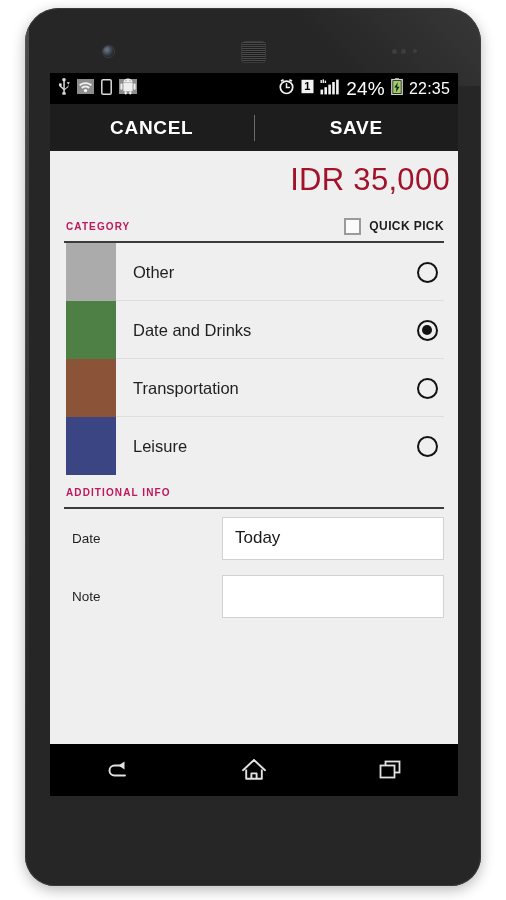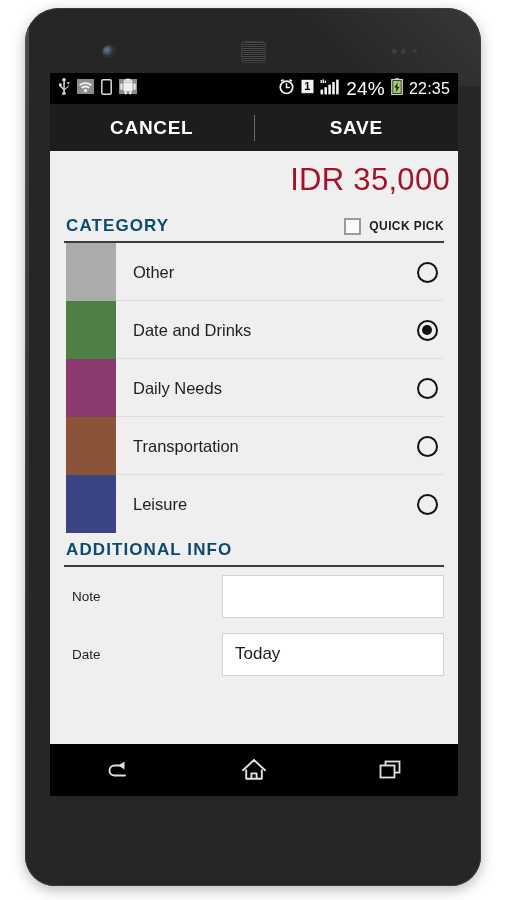--- a/index.html
+++ b/index.html
@@ -160,23 +160,23 @@
   .section-header {
     position: relative;
     height: 34px;
     display: flex;
     align-items: center;
     justify-content: space-between;
     padding: 0 14px 0 16px;
     background: #efefef;
   }
   .section-title {
-    font-size: 17px;
+    font-size: 10px;
     font-weight: bold;
-    color: #0c4a6e;
+    color: #be185d;
     letter-spacing: 1.1px;
   }
   .section-rule {
     position: absolute;
     left: 14px;
     right: 14px;
     bottom: 0;
     height: 2px;
     background: #3b3b3b;
   }
@@ -445,28 +445,20 @@
         </div>
         <div class="cat-row">
           <div class="cat-swatch" style="background: rgb(78, 128, 70);"></div>
           <div class="cat-label">Date and Drinks</div>
           <div class="cat-radio-cell">
             <div class="radio checked"></div>
           </div>
           <div class="cat-sep"></div>
         </div>
         <div class="cat-row">
-          <div class="cat-swatch" style="background: rgb(139, 58, 110);"></div>
-          <div class="cat-label">Daily Needs</div>
-          <div class="cat-radio-cell">
-            <div class="radio"></div>
-          </div>
-          <div class="cat-sep"></div>
-        </div>
-        <div class="cat-row">
           <div class="cat-swatch" style="background: rgb(139, 83, 55);"></div>
           <div class="cat-label">Transportation</div>
           <div class="cat-radio-cell">
             <div class="radio"></div>
           </div>
           <div class="cat-sep"></div>
         </div>
         <div class="cat-row">
           <div class="cat-swatch" style="background: rgb(60, 69, 131);"></div>
           <div class="cat-label">Leisure</div>
@@ -476,26 +468,26 @@
         </div>
       </div>
 
     <div class="section-header">
       <span class="section-title">ADDITIONAL INFO</span>
       <span class="section-rule"></span>
     </div>
 
     <div id="additional-info">
         <div class="info-row">
+          <div class="info-label">Date</div>
+          <div class="info-field">Today</div>
+        </div>
+        <div class="info-row">
           <div class="info-label">Note</div>
           <div class="info-field empty"></div>
-        </div>
-        <div class="info-row">
-          <div class="info-label">Date</div>
-          <div class="info-field">Today</div>
         </div>
       </div>
 
     <div id="nav-bar">
       <div class="nav-btn">
         <svg width="30" height="22" viewBox="0 0 30 22">
           <path d="M22 16.5 H11.5 a5 5 0 0 1 0-10 H20" fill="none" stroke="#e2e2e2" stroke-width="1.9" stroke-linecap="round"></path>
           <polygon points="21.5,2.5 21.5,10.5 15.5,6.5" fill="#e2e2e2"></polygon>
         </svg>
       </div>

